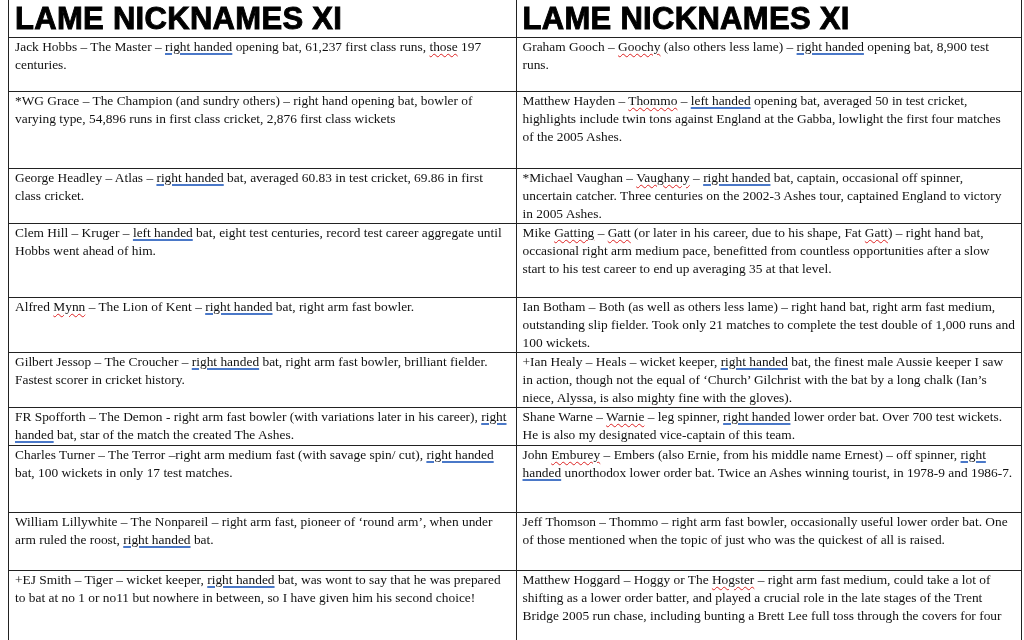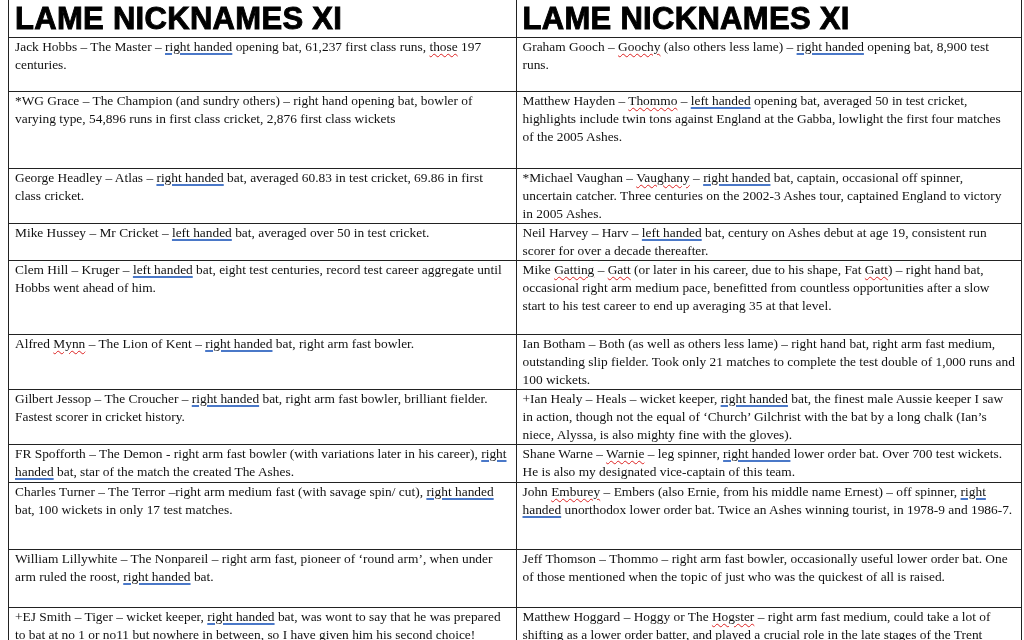--- a/index.html
+++ b/index.html
@@ -44,24 +44,20 @@
           <td>Graham Gooch – <span class="sp">Goochy</span> (also others less lame) – <span class="rh">right handed</span> opening bat, 8,900 test runs.</td>
         </tr>
         <tr style="height: 77px;">
           <td>*WG Grace – The Champion (and sundry others) – right hand opening bat, bowler of varying type, 54,896 runs in first class cricket, 2,876 first class wickets</td>
           <td>Matthew Hayden – <span class="sp">Thommo</span> – <span class="rh">left handed</span> opening bat, averaged 50 in test cricket, highlights include twin tons against England at the Gabba, lowlight the first four matches of the 2005 Ashes.</td>
         </tr>
         <tr style="height: 55px;">
           <td>George Headley – Atlas – <span class="rh">right handed</span> bat, averaged 60.83 in test cricket, 69.86 in first class cricket.</td>
           <td> *Michael Vaughan – <span class="sp">Vaughany</span> – <span class="rh">right handed</span> bat, captain, occasional off spinner, uncertain catcher. Three centuries on the 2002-3 Ashes tour, captained England to victory in 2005 Ashes.</td>
         </tr>
-        <tr style="height: 36px;">
-          <td>Mike Hussey – Mr Cricket – <span class="rh">left handed</span> bat, averaged over 50 in test cricket.</td>
-          <td>Neil Harvey – Harv – <span class="rh">left handed</span> bat, century on Ashes debut at age 19, consistent run scorer for over a decade thereafter.</td>
-        </tr>
         <tr style="height: 74px;">
           <td>Clem Hill – Kruger – <span class="rh">left handed</span> bat, eight test centuries, record test career aggregate until Hobbs went ahead of him.</td>
           <td>Mike <span class="sp">Gatting</span> – <span class="sp">Gatt</span> (or later in his career, due to his shape, Fat <span class="sp">Gatt</span>) – right hand bat, occasional right arm medium pace, benefitted from countless opportunities after a slow start to his test career to end up averaging 35 at that level.</td>
         </tr>
         <tr style="height: 54px; margin-top: 20px;">
           <td>Alfred <span class="sp">Mynn</span> – The Lion of Kent – <span class="rh">right handed</span> bat, right arm fast bowler.</td>
           <td>Ian Botham – Both (as well as others less lame) – right hand bat, right arm fast medium, outstanding slip fielder. Took only 21 matches to complete the test double of 1,000 runs and 100 wickets.</td>
         </tr>
         <tr style="height: 55px;">
           <td>Gilbert Jessop – The Croucher – <span class="rh">right handed</span> bat, right arm fast bowler, brilliant fielder. Fastest scorer in cricket history.</td>

